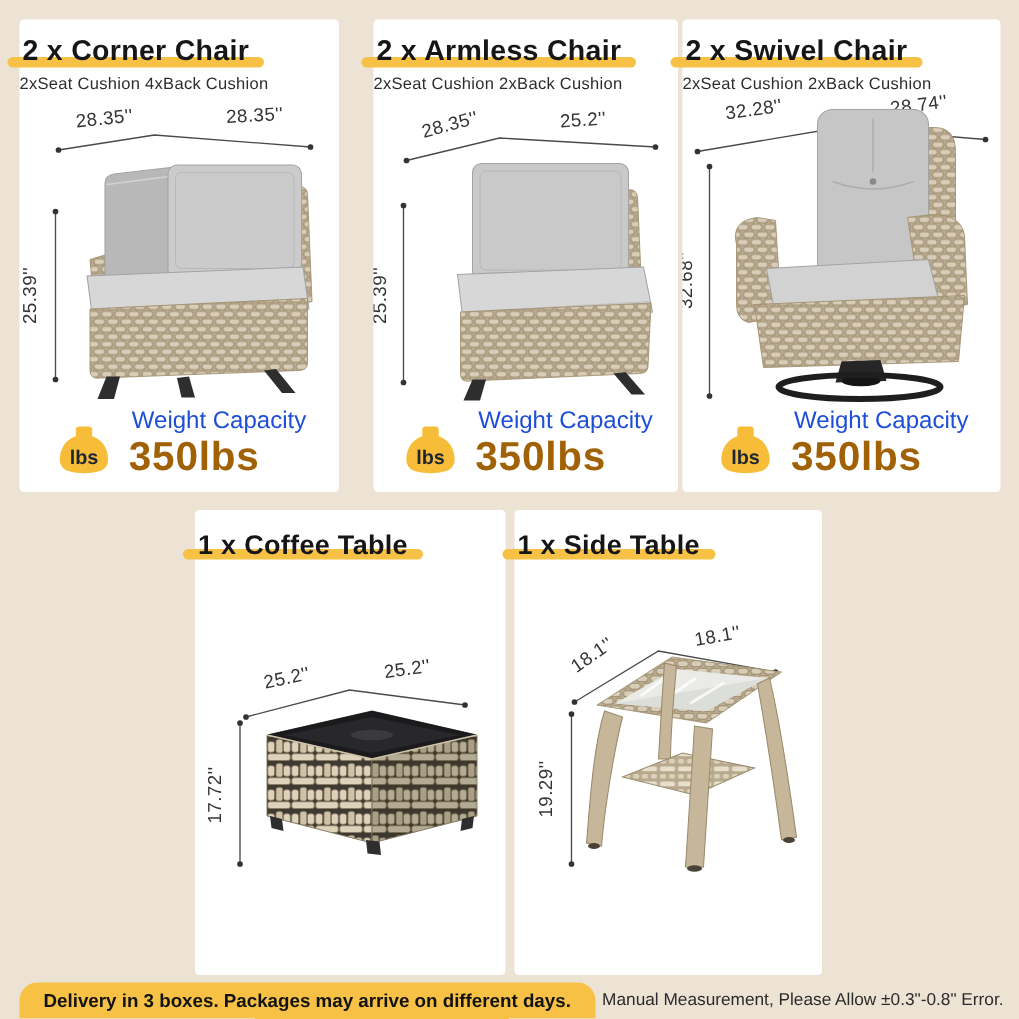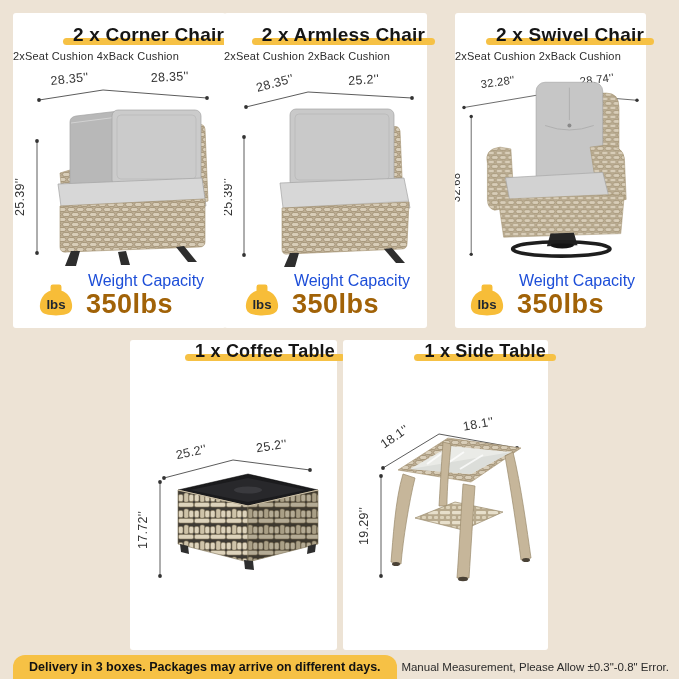--- a/index.html
+++ b/index.html
@@ -1,21 +1,21 @@
 <!DOCTYPE html>
 <html><head>
 <meta charset="utf-8">
 <style>
   *{margin:0;padding:0;box-sizing:border-box}
   html,body{background:#EDE3D5}
   body{font-family:"Liberation Sans","DejaVu Sans",sans-serif;color:#1a1a1a}
   .page{position:relative;width:679px;height:679px;background:#EDE3D5;overflow:hidden}
   .card{position:absolute;background:#ffffff;border-radius:3px;z-index:0}
-  .card-title{text-align:right;font-size:19px;font-weight:700;color:#161616;margin-top:11px;letter-spacing:.2px;white-space:nowrap}
-  .mid .card-title{font-size:18px;margin-top:1px}
+  .card-title{text-align:left;font-size:19px;font-weight:700;color:#161616;margin-top:11px;letter-spacing:.2px;white-space:nowrap}
+  .mid .card-title{font-size:18px;margin-top:13px}
   .hl{position:relative;display:inline-block;padding:0 2px}
   .hl::after{content:"";position:absolute;left:-8px;right:-8px;bottom:1px;height:7px;background:#F6C145;border-radius:4px;z-index:-1}
   .card-subtitle{font-size:11px;color:#2d2d2d;margin-top:4px;letter-spacing:.2px;white-space:nowrap}
   .figure{position:absolute;left:0;right:0}
   .fig-chair{top:54px;bottom:58px}
   .fig-chair3{top:46px;bottom:54px}
   .fig-table{top:50px;bottom:6px}
   .figure svg{width:100%;height:100%;display:block}
   .dim-text{font-size:12.5px;fill:#343434;letter-spacing:.3px}
   .dimline{stroke:#4a4a4a;stroke-width:.9;fill:none}
@@ -104,21 +104,21 @@
         <path d="M19.5,4 h7 q2.5,0 2.5,2.5 v4.5 c6.5,2 10.5,7.5 11.5,14.5 c0.8,6 -1.5,9.5 -6,11 c-3.5,1.2 -8.5,1.5 -11.5,1.5 c-3,0 -8,-0.3 -11.5,-1.5 c-4.5,-1.5 -6.8,-5 -6,-11 c1,-7 5,-12.5 11.5,-14.5 v-4.5 q0,-2.5 2.5,-2.5 z" fill="#F7BD38"></path>
         <text x="23" y="31" text-anchor="middle" font-size="14.5" font-weight="bold" fill="#1E2631">lbs</text>
       </svg>
       <div class="cap-text">
         <div class="cap-label">Weight Capacity</div>
         <div class="cap-value">350lbs</div>
       </div>
     </div>
   </div>
 
-  <div class="card" style="left:224px;top:13px;width:203px;height:315px">
+  <div class="card" style="left:249px;top:13px;width:203px;height:315px">
     <h2 class="card-title"><span class="hl">2 x Armless Chair</span></h2>
     <p class="card-subtitle">2xSeat Cushion 2xBack Cushion</p>
     <div class="figure fig-chair">
       <svg viewBox="0 0 203 203">
         <g>
           <path class="dimline" d="M22,40 L84,25 L188,31"></path>
           <circle class="dimdot" cx="22" cy="40" r="1.9"></circle>
             <circle class="dimdot" cx="188" cy="31" r="1.9"></circle>
           <text class="dim-text" text-anchor="middle" transform="translate(52,20) rotate(-15)">28.35''</text>
           <text class="dim-text" text-anchor="middle" transform="translate(140,17) rotate(-4)">25.2''</text>
@@ -146,21 +146,21 @@
         <path d="M19.5,4 h7 q2.5,0 2.5,2.5 v4.5 c6.5,2 10.5,7.5 11.5,14.5 c0.8,6 -1.5,9.5 -6,11 c-3.5,1.2 -8.5,1.5 -11.5,1.5 c-3,0 -8,-0.3 -11.5,-1.5 c-4.5,-1.5 -6.8,-5 -6,-11 c1,-7 5,-12.5 11.5,-14.5 v-4.5 q0,-2.5 2.5,-2.5 z" fill="#F7BD38"></path>
         <text x="23" y="31" text-anchor="middle" font-size="14.5" font-weight="bold" fill="#1E2631">lbs</text>
       </svg>
       <div class="cap-text">
         <div class="cap-label">Weight Capacity</div>
         <div class="cap-value">350lbs</div>
       </div>
     </div>
   </div>
 
-  <div class="card" style="left:455px;top:13px;width:191px;height:315px">
+  <div class="card" style="left:455px;top:13px;width:212px;height:315px">
     <h2 class="card-title"><span class="hl">2 x Swivel Chair</span></h2>
     <p class="card-subtitle">2xSeat Cushion 2xBack Cushion</p>
     <div class="figure fig-chair3">
       <svg viewBox="0 0 212 215">
         <g>
           <path class="dimline" d="M10,42 L105,26 L202,34"></path>
           <circle class="dimdot" cx="10" cy="42" r="1.9"></circle>
             <circle class="dimdot" cx="202" cy="34" r="1.9"></circle>
           <text class="dim-text" text-anchor="middle" transform="translate(48,18) rotate(-8)">32.28''</text>
           <text class="dim-text" text-anchor="middle" transform="translate(158,15) rotate(-7)">28.74''</text>

